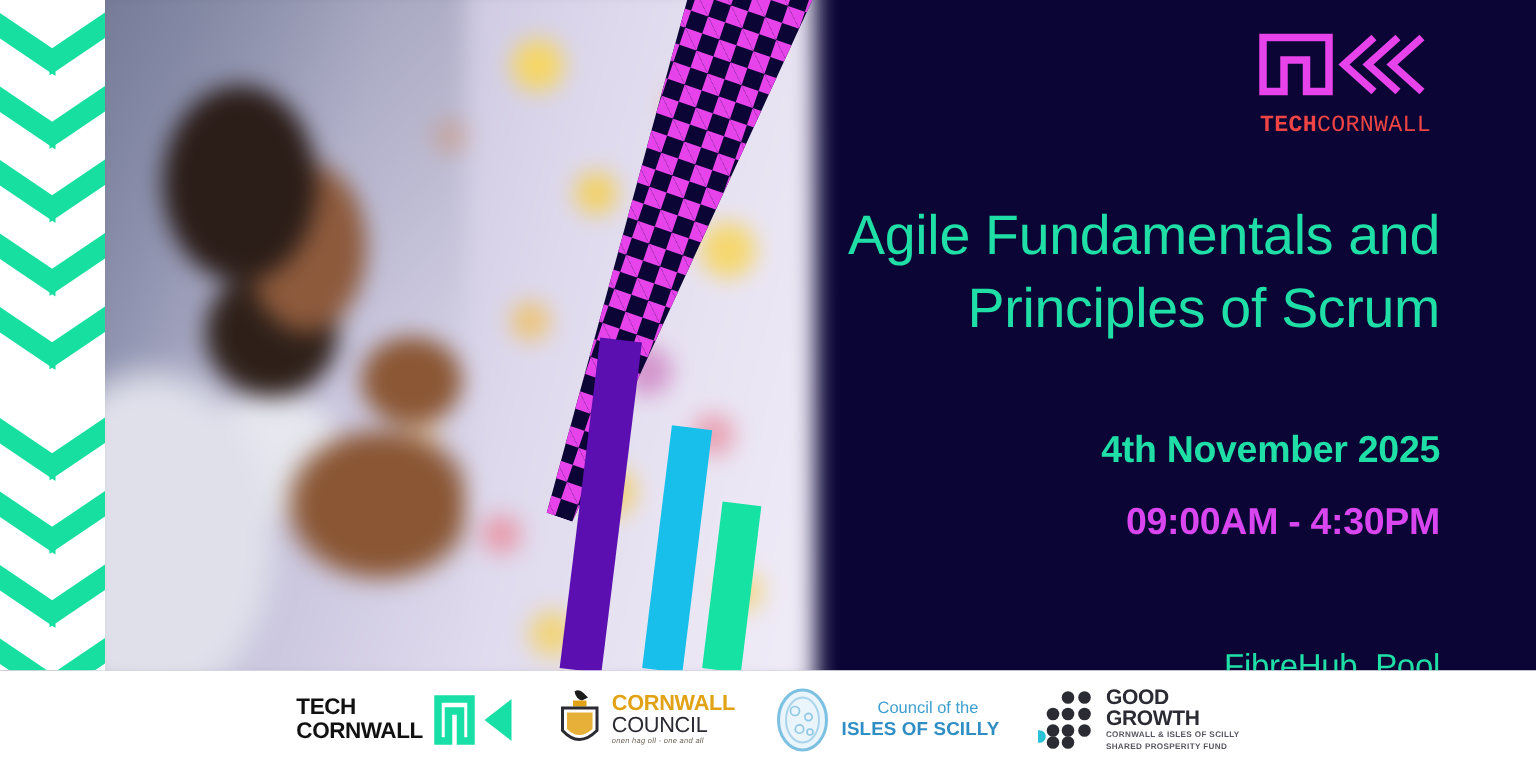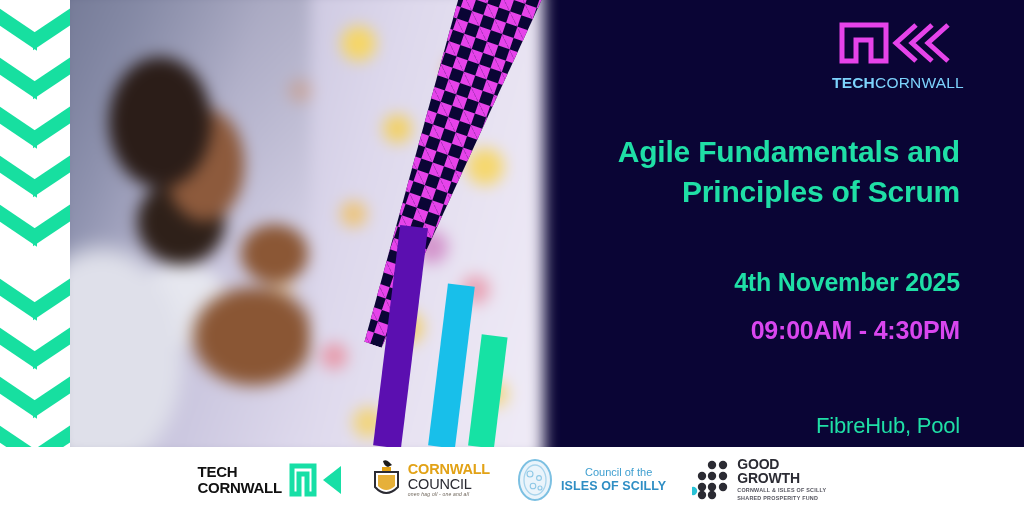--- a/index.html
+++ b/index.html
@@ -153,23 +153,23 @@
   
   .hero-text {
     position: absolute;
     right: 64px;
     top: 132px;
     width: 480px;
     text-align: right;
     color: #1fdfa6;
   }
   .hero-title {
-    font-size: 30px;
+    font-size: 37px;
     line-height: 1.33;
-    font-weight: bold;
+    font-weight: normal;
     letter-spacing: -0.2px;
     margin: 0;
     color: #1fdfa6;
   }
   .hero-date {
     margin-top: 56px;
     font-size: 25px;
     font-weight: bold;
     color: #1fdfa6;
     letter-spacing: -0.2px;
@@ -200,22 +200,23 @@
   .hero-logo-mark {
     height: 50px;
     display: flex;
     align-items: center;
     justify-content: center;
   }
   .hero-logo-word {
     margin-top: 6px;
     font-size: 15.5px;
     letter-spacing: 0.2px;
-    color: #7dd3fc;
+    color: #ef4444;
     white-space: nowrap;
+    font-family: Liberation Mono, monospace;
   }
   .hero-logo-word b { font-weight: bold; }
   .hero-logo-word span { font-weight: normal; }
 
   
   .footer {
     position: absolute;
     left: 0;
     top: 447px;
     width: 1024px;

